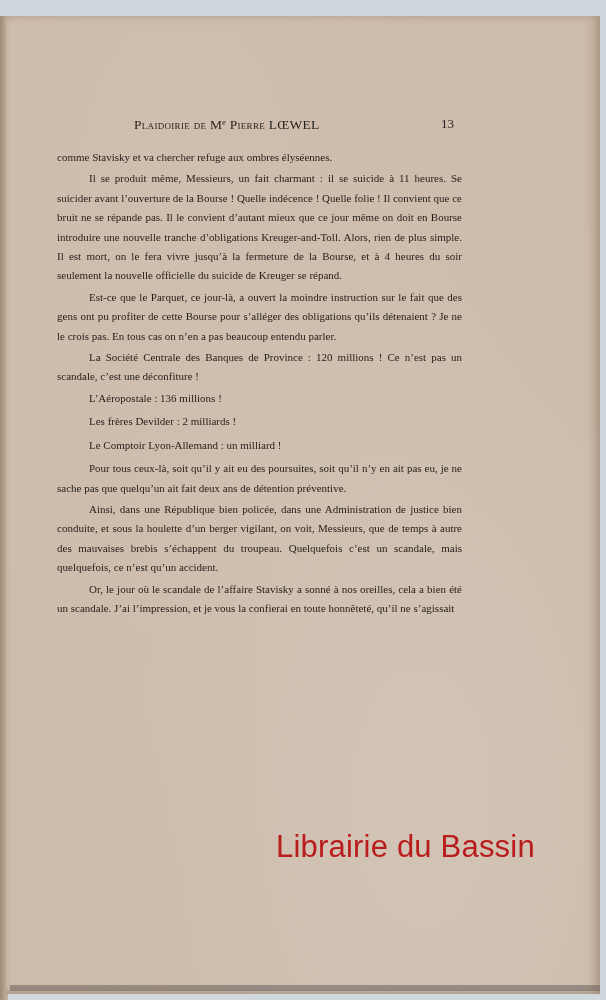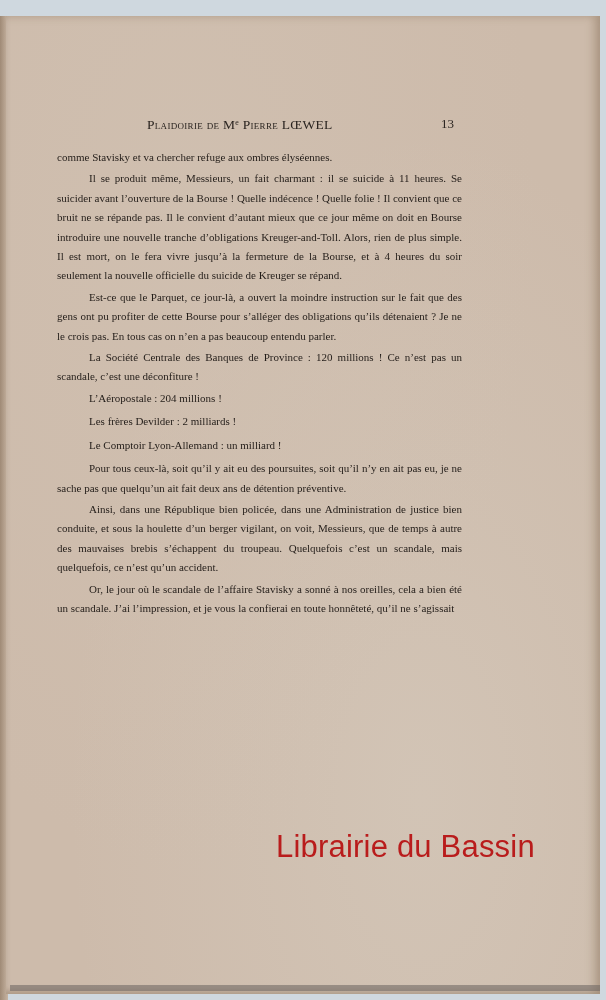--- a/index.html
+++ b/index.html
@@ -19,21 +19,21 @@
   }
   .page-bottom-edge {
     position: absolute; left: 10px; top: 985px; width: 590px; height: 6px;
     background: #6c6460; opacity: 0.55;
   }
   .spine {
     position: absolute; left: 0; top: 16px; width: 8px; height: 984px;
     background: linear-gradient(to right, #9f8a76, #c7b4a2);
   }
   .running-head {
-    position: absolute; top: 117px; left: 147px; font-size: 13.5px; color: #2a2420;
+    position: absolute; top: 117px; left: 134px; font-size: 13.5px; color: #2a2420;
     letter-spacing: 0.3px; font-variant: small-caps;
   }
   .page-number {
     position: absolute; top: 116px; left: 441px; font-size: 13px; color: #2a2420;
   }
   .text {
     position: absolute; left: 57px; top: 148px; width: 405px;
     color: #231d19; font-size: 11px; line-height: 19.4px;
   }
   .text p { margin: 0 0 2px 0; text-align: justify; text-indent: 32px; hyphens: manual; }
@@ -52,21 +52,21 @@
 <div class="page-bottom-edge"></div>
 
 <div class="running-head">Plaidoirie de Mᵉ Pierre LŒWEL</div>
 <div class="page-number">13</div>
 
 <div class="text">
   <p class="cont">comme Stavisky et va chercher refuge aux ombres élyséennes.</p>
   <p>Il se produit même, Messieurs, un fait charmant : il se suicide à 11 heures. Se suicider avant l’ouverture de la Bourse ! Quelle indécence ! Quelle folie ! Il convient que ce bruit ne se répande pas. Il le convient d’autant mieux que ce jour même on doit en Bourse introduire une nouvelle tranche d’obligations Kreuger-and-Toll. Alors, rien de plus simple. Il est mort, on le fera vivre jusqu’à la fermeture de la Bourse, et à 4 heures du soir seulement la nouvelle officielle du suicide de Kreuger se répand.</p>
   <p>Est-ce que le Parquet, ce jour-là, a ouvert la moindre instruction sur le fait que des gens ont pu profiter de cette Bourse pour s’alléger des obligations qu’ils déte­naient ? Je ne le crois pas. En tous cas on n’en a pas beau­coup entendu parler.</p>
   <p>La Société Centrale des Banques de Province : 120 mil­lions ! Ce n’est pas un scandale, c’est une déconfiture !</p>
-  <p class="short">L’Aéropostale : 204 millions !</p>
+  <p class="short">L’Aéropostale : 136 millions !</p>
   <p class="short">Les frères Devilder : 2 milliards !</p>
   <p class="short">Le Comptoir Lyon-Allemand : un milliard !</p>
   <p>Pour tous ceux-là, soit qu’il y ait eu des poursuites, soit qu’il n’y en ait pas eu, je ne sache pas que quelqu’un ait fait deux ans de détention préventive.</p>
   <p>Ainsi, dans une République bien policée, dans une Administration de justice bien conduite, et sous la houlette d’un berger vigilant, on voit, Messieurs, que de temps à autre des mauvaises brebis s’échappent du troupeau. Quelquefois c’est un scandale, mais quelquefois, ce n’est qu’un accident.</p>
   <p>Or, le jour où le scandale de l’affaire Stavisky a sonné à nos oreilles, cela a bien été un scandale. J’ai l’impression, et je vous la confierai en toute honnêteté, qu’il ne s’agissait</p>
 </div>
 
 <div class="watermark">Librairie du Bassin</div>
 
 </body></html>

